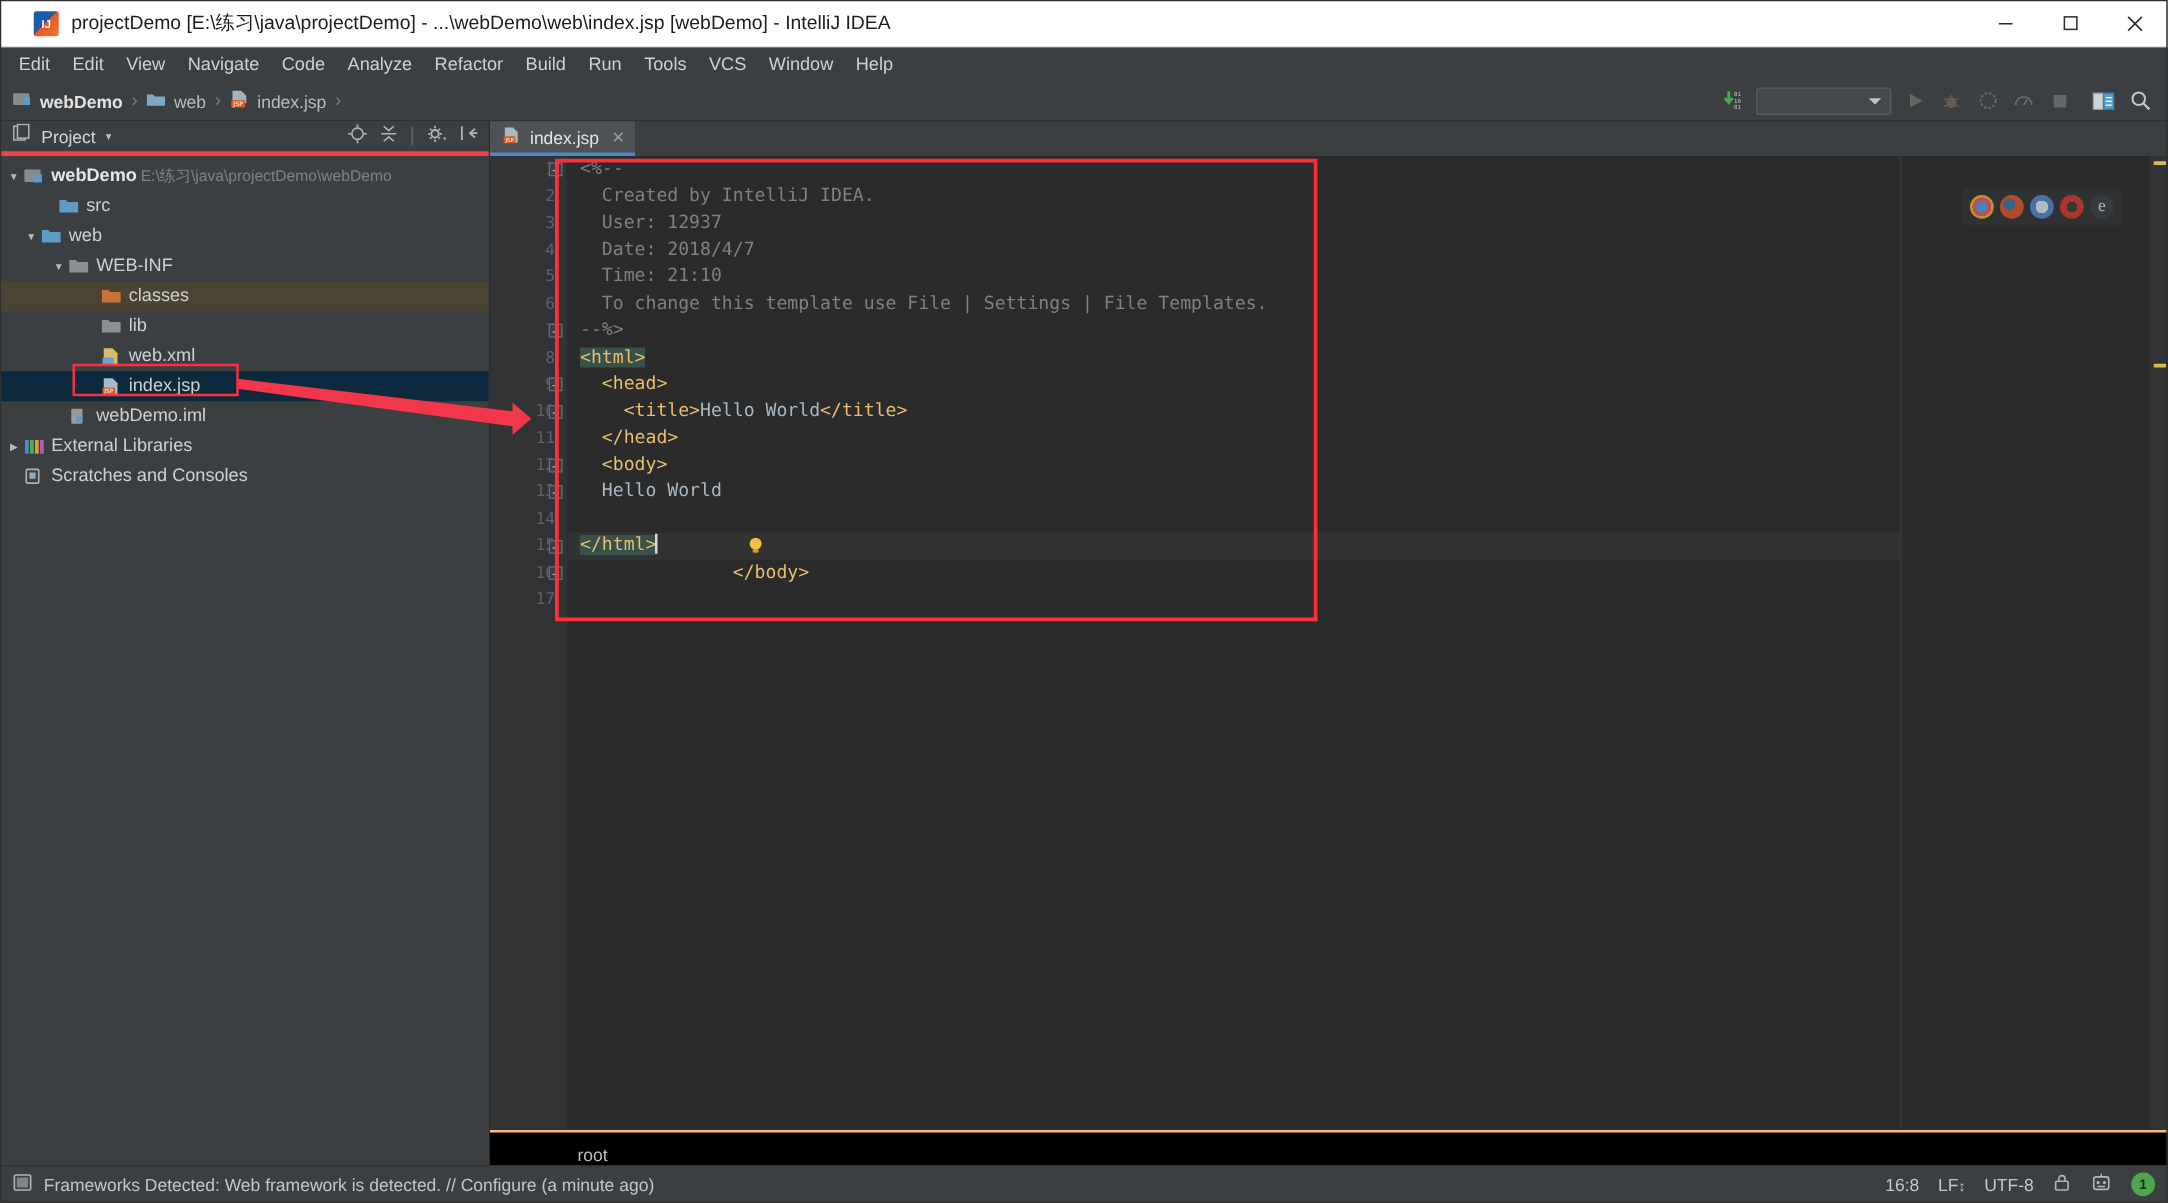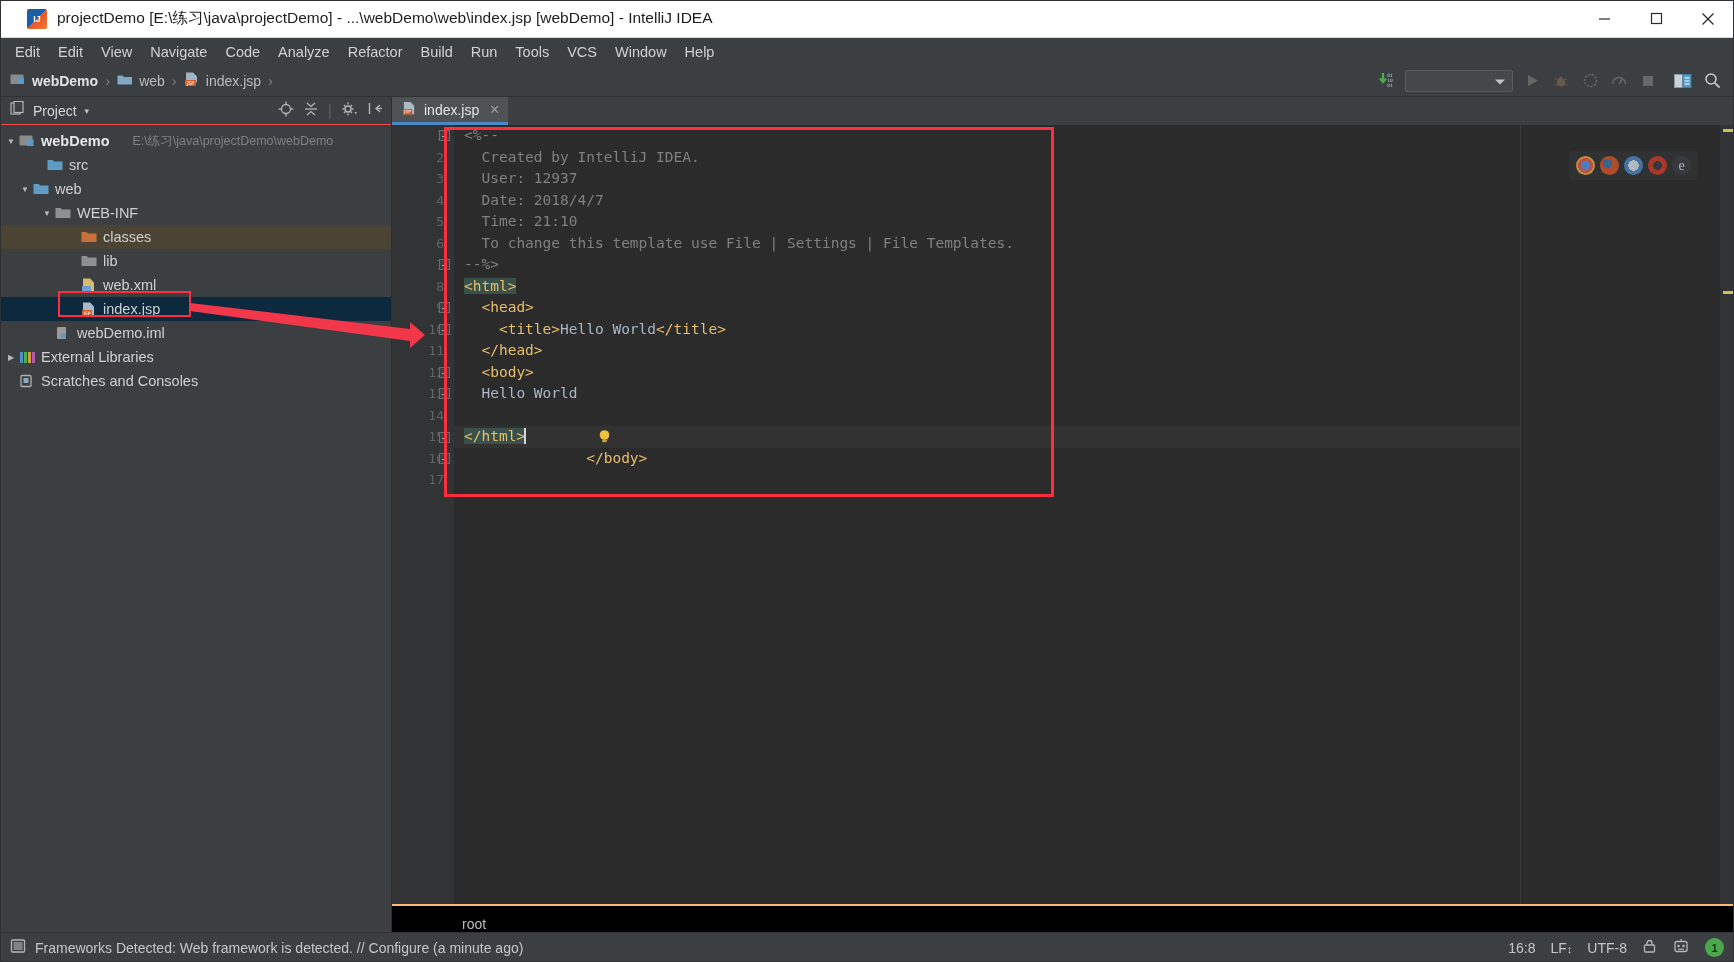--- a/index.html
+++ b/index.html
@@ -45,31 +45,31 @@
   .ticon { width: 20px; height: 20px; display: flex; align-items: center; justify-content: center; opacity: .55; }
   .ticon.on { opacity: 1; }
 
   
   .body { flex: 1 1 auto; display: flex; min-height: 0; }
 
   
   .projpanel { width: 392px; flex: 0 0 392px; background: #3c3f41; display: flex; flex-direction: column;
     border-right: 1px solid #2b2d2e; }
   .proj-header { height: 28px; display: flex; align-items: center; padding: 0 8px 0 10px;
-    flex: 0 0 28px; border-bottom: 1px solid #ef4444; text-align: right; }
+    flex: 0 0 28px; border-bottom: 4px solid #ef4444; text-align: right; }
   .proj-title { font-size: 14px; color: #d6d6d6; margin-left: 8px; }
   .caret { color: #c0c0c0; font-size: 9px; margin-left: 8px; }
   .proj-tools { margin-left: auto; display: flex; align-items: center; gap: 9px; }
   .tree { flex: 1 1 auto; background: #3c3f41; padding-top: 4px; overflow: hidden; position: relative; }
   .node { height: 24px; display: flex; align-items: center; font-size: 14.5px; color: #d0d0d0;
     white-space: nowrap; padding-right: 6px; }
   .node .arrow { width: 14px; flex: 0 0 14px; text-align: center; font-size: 8px; color: #b9b9b9; }
   .node .ico { width: 18px; flex: 0 0 18px; margin-right: 5px; display: flex; align-items: center; justify-content: center; }
   .node .lbl { }
-  .node .sub { color: #808080; font-size: 12.5px; margin-left: 23px; }
+  .node .sub { color: #808080; font-size: 12.5px; margin-left: 3px; }
   .node.bold .lbl { font-weight: bold; color: #e6e6e6; }
   .node.hl-orange { background: #4b4434; }
   .node.selected { background: #0d293e; }
 
   
   .editor-area { flex: 1 1 auto; display: flex; flex-direction: column; min-width: 0; background: #2b2b2b; }
   .tabrow { height: 28px; flex: 0 0 28px; background: #3c3f41; display: flex; align-items: flex-end; }
   .tab { height: 28px; background: #4e5254; display: flex; align-items: center; gap: 7px;
     padding: 0 8px 0 10px; font-size: 14px; color: #e4e4e4; border-bottom: 3px solid #4a88c7;
     position: relative; }

